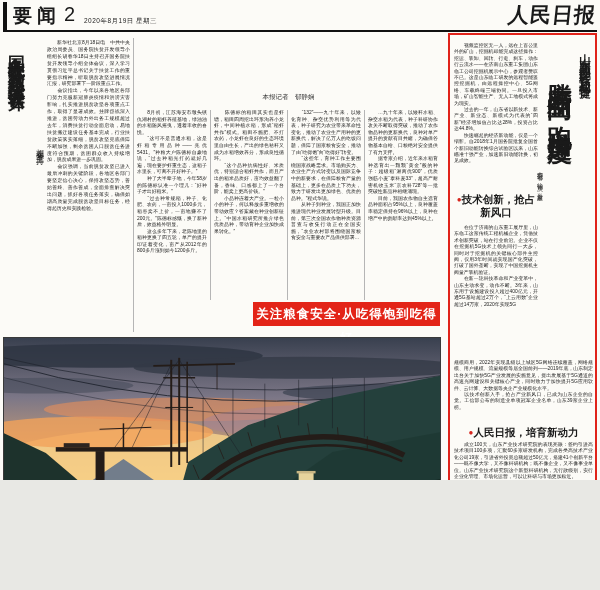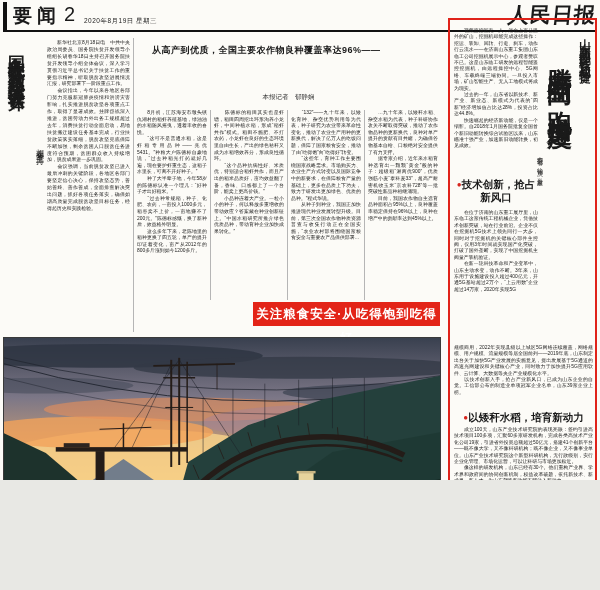--- a/index.html
+++ b/index.html
@@ -32,21 +32,21 @@
   .c-col{top:110px;width:70px;}
   #c-col1{left:137px;height:222px;} #c-col2{left:214px;height:190px;}
   #c-col3{left:291px;height:190px;} #c-col4{left:368px;height:190px;}
   
   #banner{left:253px;top:302px;width:187px;height:24px;background:#e32418;color:#fff;
           font-size:12.5px;font-weight:bold;text-align:center;line-height:24px;letter-spacing:1px;}
   
   #photo{left:3px;top:337px;width:438px;height:253px;border:1px solid #3a3a3a;box-sizing:border-box;background:#44506a;}
   #photo svg{display:block;width:100%;height:100%;}
   
-  #rbox{left:448px;top:18px;width:149px;height:551px;border:2.5px solid #e0231a;box-sizing:border-box;}
+  #rbox{left:448px;top:33px;width:149px;height:551px;border:2.5px solid #e0231a;box-sizing:border-box;}
   #rb-headline{right:3px;top:10px;height:316px;}
   #rb-kicker{font-size:11.5px;font-weight:bold;letter-spacing:3px;}
   #rb-title{font-size:25px;font-weight:bold;letter-spacing:3px;margin-top:18px;}
   #rb-byline{font-size:6px;color:#333;padding-top:122px;letter-spacing:1px;}
   .rb-txt{font-size:4.9px;line-height:6.4px;text-align:justify;white-space:pre-line;overflow:hidden;color:#222;}
   #rb-intro{left:4px;top:8px;width:84px;height:148px;}
   #rb-sub1{left:4px;top:158px;width:84px;text-align:center;font-size:10.5px;font-weight:bold;line-height:13px;}
   #rb-mid{left:4px;top:190px;width:84px;height:130px;}
   #rb-full1{left:4px;top:325px;width:139px;height:63px;}
   #rb-sub2{left:4px;top:391px;width:139px;text-align:center;font-size:10.5px;font-weight:bold;}
@@ -66,21 +66,20 @@
   <div class="abs" id="masthead">人民日报</div>
   <div class="abs" id="hdr-rule"></div>
 
   <div class="abs vtext" id="la-title">国务院扶贫开发领导小组全体会议召开</div>
   <div class="abs vtext" id="la-sub">胡春华主持</div>
   <div class="abs body-txt" id="la-body">　　新华社北京8月18日电　中共中央政治局委员、国务院扶贫开发领导小组组长胡春华18日主持召开国务院扶贫开发领导小组全体会议，深入学习贯彻习近平总书记关于扶贫工作的重要指示精神，听取脱贫攻坚进展情况汇报，研究部署下一阶段重点工作。
 　　会议指出，今年以来各地区各部门努力克服新冠肺炎疫情和洪涝灾害影响，扎实推进脱贫攻坚各项重点工作，取得了显著成效。挂牌督战深入推进，贫困劳动力外出务工规模超过去年，消费扶贫行动全面启动，易地扶贫搬迁建设任务基本完成，行业扶贫政策落实落细，脱贫攻坚兜底保障不断加强，剩余贫困人口脱贫任务进度符合预期，贫困群众收入持续增加，脱贫成果进一步巩固。
 　　会议强调，当前脱贫攻坚已进入最后冲刺的关键阶段，各地区各部门要坚定信心决心，保持攻坚态势，善始善终、善作善成，全面排查解决突出问题，抓好各项任务落实，确保如期高质量完成脱贫攻坚目标任务，经得起历史和实践检验。</div>
   <div class="abs vrule" id="vr-left"></div>
 
-  <div class="abs" id="c-kicker">从高产到优质，全国主要农作物良种覆盖率达96%——</div>
   <div class="abs" id="c-byline">本报记者　郁静娴</div>
   <div class="abs body-txt c-col" id="c-col1">　　8月初，江苏海安市墩头镇仇湖村的稻虾养殖基地，绿油油的水稻随风摇曳，透着丰收的喜悦。
 　　“这可不是普通水稻，这是虾稻专用品种——兆优5431。”种粮大户陈德标自豪地说，“过去种稻光打药就好几遍，现在要护虾重生态，这稻子水里长，可离不开好种子。”
 　　种了大半辈子地，今年58岁的陈德标认准一个理儿：“好种子才出好稻米。”
 　　“过去种常规稻，种子、化肥、农药，一亩投入1000多元，稻谷卖不上价，一亩地赚不了200元。”陈德标感慨，换了新种后，效益格外明显。
 　　这么多年下来，老陈地里的稻种更换了四五轮，单产的提升印证着变化，亩产从2012年的800多斤涨到如今1200多斤。</div>
   <div class="abs body-txt c-col" id="c-col2">　　陈德标的稻田其实也是虾塘，稻田四周挖出环形沟养小龙虾，中间种植水稻，形成“稻虾共作”模式。稻田不施肥、不打农药，小龙虾在良好的生态环境里自由生长，产出的绿色秸秆又成为水稻增效养分，形成良性循环。
 　　“这个品种抗病性好、米质优，特别适合稻虾共作，而且产出的稻米品质好，亩均效益翻了番，香味、口感都上了一个台阶，能卖上更高价钱。”
 　　小品种连着大产业。一粒小小的种子，何以释放多重增收的带动效应？答案藏在种业创新链上。“中国水稻研究所推介绿色优质品种，带动育种企业加快成果转化。”</div>
   <div class="abs body-txt c-col" id="c-col3">　　“132”——九十年来，以矮化育种、杂交优势利用等为代表，种子研究为农业带来革命性变化，推动了农业生产用种的更新换代，解决了亿万人的吃饭问题，保障了国家粮食安全，推动了由“吃得饱”向“吃得好”转变。
@@ -198,21 +197,21 @@
       <div id="rb-byline">本报记者　徐锦庚　肖家鑫</div>
     </div>
     <div class="abs rb-txt" id="rb-intro">　　视频监控区无一人，远在上百公里外的矿山，挖掘机却能完成这些操作：挖运、装卸、回转、行走、刹车，动作行云流水——在济南山东重工集团山东临工公司挖掘机展示中心，参观者赞叹不已。这是山东临工研发的远程智能遥控挖掘机，由远程操控中心、5G网络、车载终端三端协同。一旦投入市场，矿山智能生产、无人工地模式将成为现实。
 　　过去的一年，山东省以新技术、新产业、新业态、新模式为代表的“四新”经济增加值占比达28%，投资占比达44.8%。
 　　快速崛起的经济新动能，仅是一个缩影。自2018年1月国务院批复全国首个新旧动能转换综合试验区以来，山东瞄准十强产业，加速新旧动能转换，初见成效。</div>
     <div class="abs" id="rb-sub1"><span class="bullet">●</span><span>技术创新，抢占新风口</span></div>
     <div class="abs rb-txt" id="rb-mid">　　在位于济南的山东重工展厅里，山东临工这家传统工程机械企业，凭借技术创新突破，站在行业前沿。企业不仅在挖掘机5G技术上领先同行一大步，同时对于挖掘机的关键核心部件主控阀，仅用3年时间就实现国产化突破，打破了国外垄断，实现了中国挖掘机主阀量产装机验证。
 　　在新一轮科技革命和产业变革中，山东主动求变，动作不断。3年来，山东用于设施建设投入超过400亿元，开通5G基站超过2万个，“上云用数”企业超过14万家，2020年实现5G</div>
     <div class="abs rb-txt" id="rb-full1">规模商用，2022年实现县级以上城区5G网络连续覆盖，网络规模、用户规模、流量规模等居全国前列——2019年底，山东制定出台关于加快5G产业发展的实施意见，提出发展基于5G通道的高速光网建设和关键核心产业，同时致力于加快提升5G应用软件、云计算、大数据等央企产业规模化水平。
 　　以技术创新入手，抢占产业新风口，已成为山东企业的自觉。工信部公布的制造业单项冠军企业名单，山东39家企业上榜。</div>
-    <div class="abs" id="rb-sub2"><span class="bullet">●</span><span>以矮秆水稻，培育新动力</span></div>
+    <div class="abs" id="rb-sub2"><span class="bullet">●</span><span>人民日报，培育新动力</span></div>
     <div class="abs rb-txt" id="rb-tail">　　成立100天，山东产业技术研究院的表现亮眼：签约引进高技术项目100多项，汇聚60多家研发机构，完成各类高技术产业化公司19家，引进省外投资总额超过50亿元，搭建41个创新平台——既不像大学，又不像科研机构；既不像企业，又不像事业单位。山东产业技术研究院这个新型科研机构，无行政级别，实行企业化管理、市场化运营，可以让科研与市场更加贴近。
 　　像这样的研发机构，山东已经有30个。他们重构产业界、学术界和政府间的协同创新机制，权益改革破题，依托新技术、新成果、新人才，为山东塑造新动能不断注入新动力。
 　　如此破旧立新的改革，在山东正遍地开花，全域推进堵点疏解、难点突破，实现链条延伸、产业突破。
 　　过去，企业职工职称评审难一直为社会所诟病。去年9月，山东宣布在全省试点企业自主评审职称，一家企业人力资源部门负责人表示，企业评职称，不用再等资历、学历，更看重一线表现。
 　　对企业而言，政务服务更有获得感。当前，山东“一窗受理、一次办好”改革扎实推进，全省“一云一网一平台”体系初步建成，“政务服务一链办”让企业少跑腿，一链办结、</div>
   </div>
   <div class="abs" id="rb-overflow">方便企业群众办事更便利。</div>
 
 </div>
 

